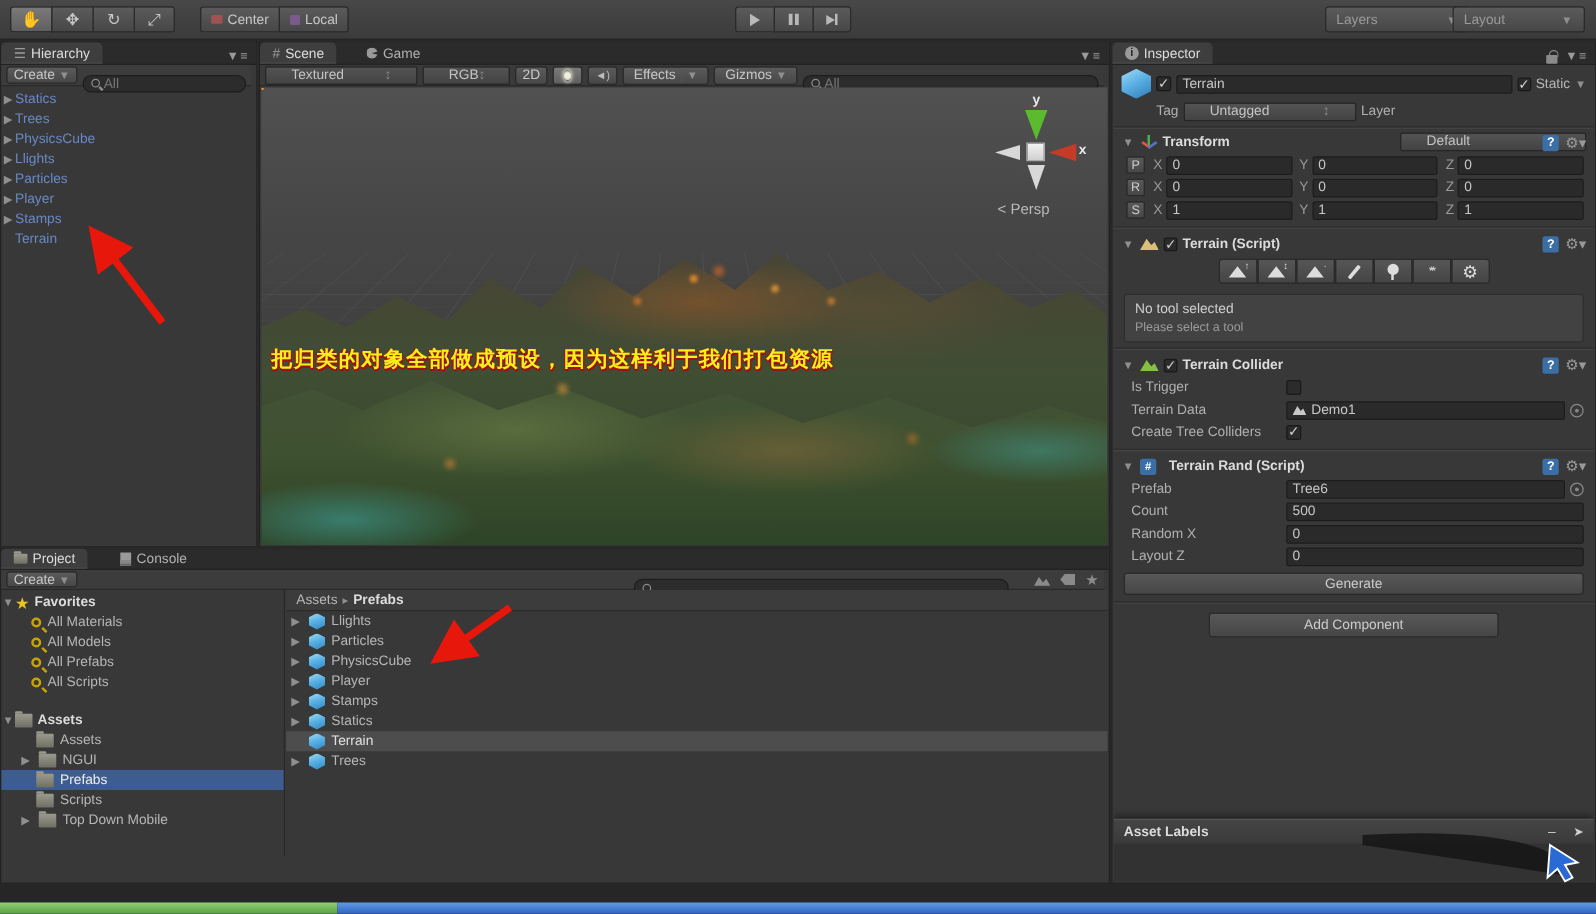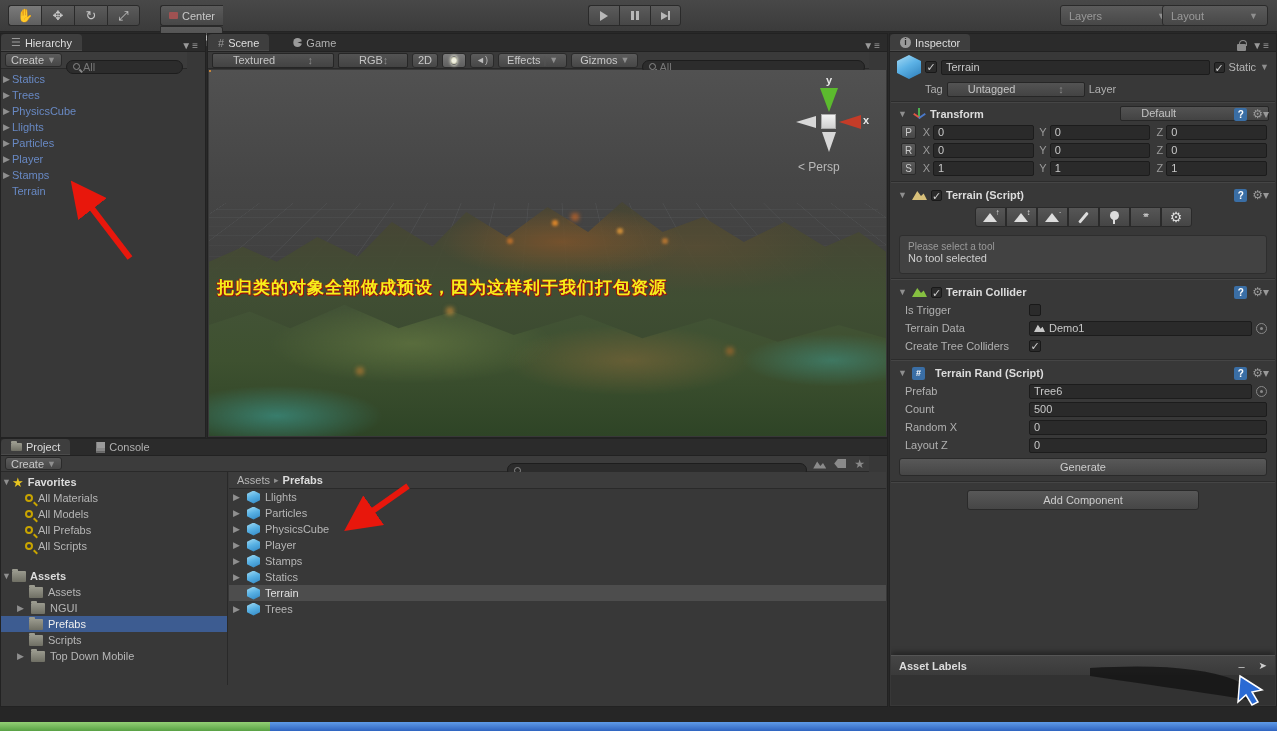--- a/index.html
+++ b/index.html
@@ -55,21 +55,21 @@
   .sep { position:absolute; left:0; right:0; height:1px; background:#2c2c2c; box-shadow:0 1px 0 #454545; }
 
   
   #topbar { position:absolute; left:0; top:0; width:1277px; height:32px;
             background:linear-gradient(#484848,#3b3b3b); border-bottom:1px solid #242424; }
   .toolgrp { position:absolute; top:5px; display:flex; }
   .ticon { font-size:13px; color:#c6c6c6; }
 
   
   #hierarchy { left:0; top:33px; width:206px; height:405px; }
-  .subbar { position:absolute; left:0; top:18px; right:18px; height:17px; background:#3c3c3c; border-bottom:1px solid #292929;
+  .subbar { position:absolute; left:0; top:18px; right:4px; height:17px; background:#3c3c3c; border-bottom:1px solid #292929;
             display:flex; align-items:center; padding:0 4px; gap:4px; }
   .hitem { color:#6889c4; }
   
   #scene { left:207px; top:33px; width:681px; height:405px; }
   #viewport { position:absolute; left:1px; right:1px; top:36px; bottom:1px; overflow:hidden;
               background:linear-gradient(#515151,#464646 30%,#404040 55%,#3a3a3a); }
   #grid { position:absolute; left:-15%; width:130%; top:6%; height:52%; opacity:.5;
           background-image:repeating-linear-gradient(90deg,rgba(150,160,170,.22) 0 1px,transparent 1px 46px),
                            repeating-linear-gradient(0deg,rgba(150,160,170,.16) 0 1px,transparent 1px 24px);
           transform:perspective(420px) rotateX(55deg); transform-origin:50% 100%; }
@@ -147,21 +147,21 @@
       <div class="btn grpM" style="width:33px">
           <span class="ticon">✥</span>
         </div>
       <div class="btn grpM" style="width:33px">
           <span class="ticon">↻</span>
         </div>
       <div class="btn grpR" style="width:33px">
           <span class="ticon">⤢</span>
         </div>
     </div>
-    <div class="toolgrp" style="left:160px;flex-direction:column;">
+    <div class="toolgrp" style="left:160px;">
       <div class="btn grpL">
         <span style="width:9px;height:7px;background:#a05252;border-radius:1px;display:inline-block;"></span>
         <span>Center</span>
       </div>
       <div class="btn grpR">
         <span style="width:8px;height:8px;background:#7a5a8a;border-radius:1px;display:inline-block;"></span>
         <span>Local</span>
       </div>
     </div>
     <div class="toolgrp" style="left:588px;">
@@ -582,22 +582,22 @@
             </span>
           </div>
         <div class="tbtn">
             <span style="color:#ddd;font-size:10px;letter-spacing:-2px;">**</span>
           </div>
         <div class="tbtn" style="border-radius:0 3px 3px 0;">
             <span class="gear" style="color:#ddd;font-size:14px;">⚙</span>
           </div>
       </div>
       <div class="helpbox">
+        <div style="color:#cfcfcf;margin-bottom:4px;">No tool selected</div>
         <div style="color:#9a9a9a;font-size:10px;">Please select a tool</div>
-        <div style="color:#cfcfcf;margin-bottom:4px;">No tool selected</div>
       </div>
       <div class="sep" style="position:relative;margin:4px 0;"></div>
 
       <div class="comphdr">
         <span class="tri">▼</span>
         <span style="width:15px;height:10px;background:#86c040;clip-path:polygon(0 100%,35% 10%,60% 60%,78% 35%,100% 100%);"></span>
         <span class="chk" style="width:11px;height:11px;">✓</span>
         <span class="complbl">Terrain Collider</span>
         <span style="margin-left:auto;display:flex;gap:5px;align-items:center;">
           <span class="helpic">?</span>

